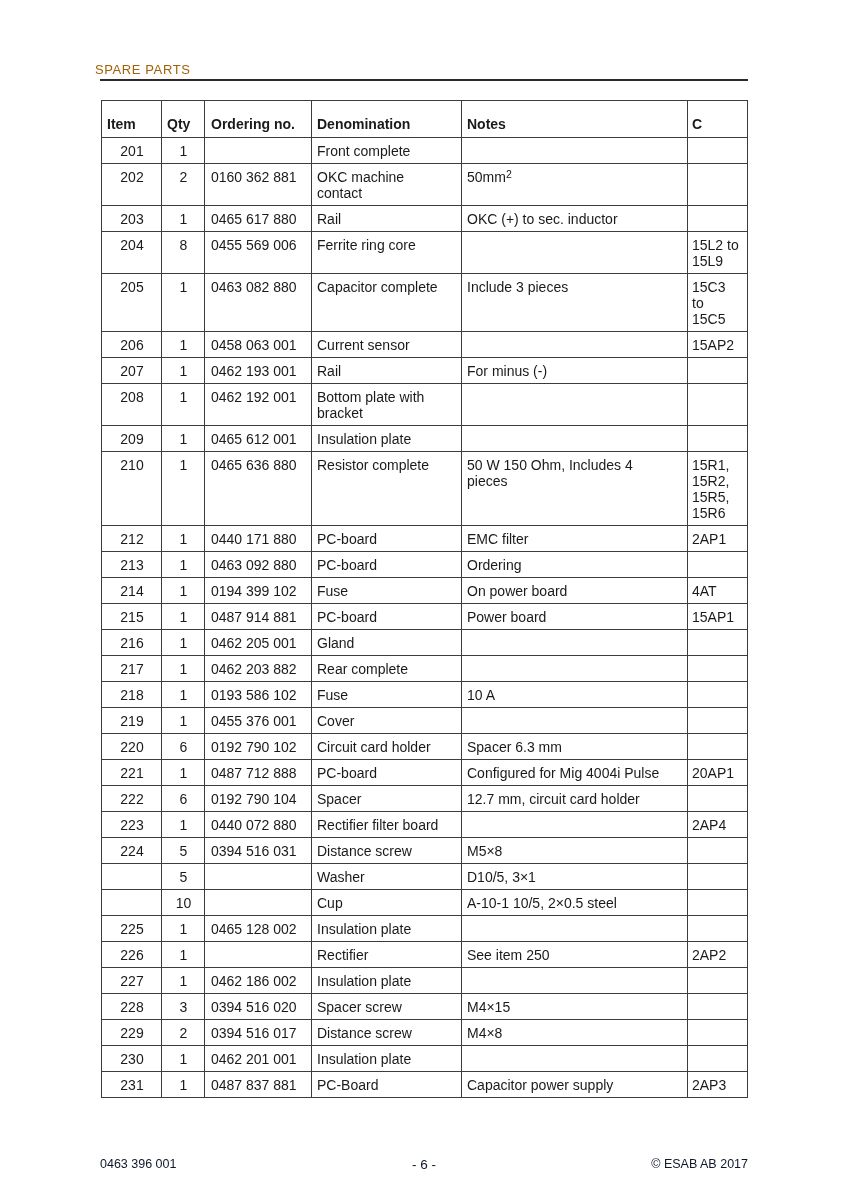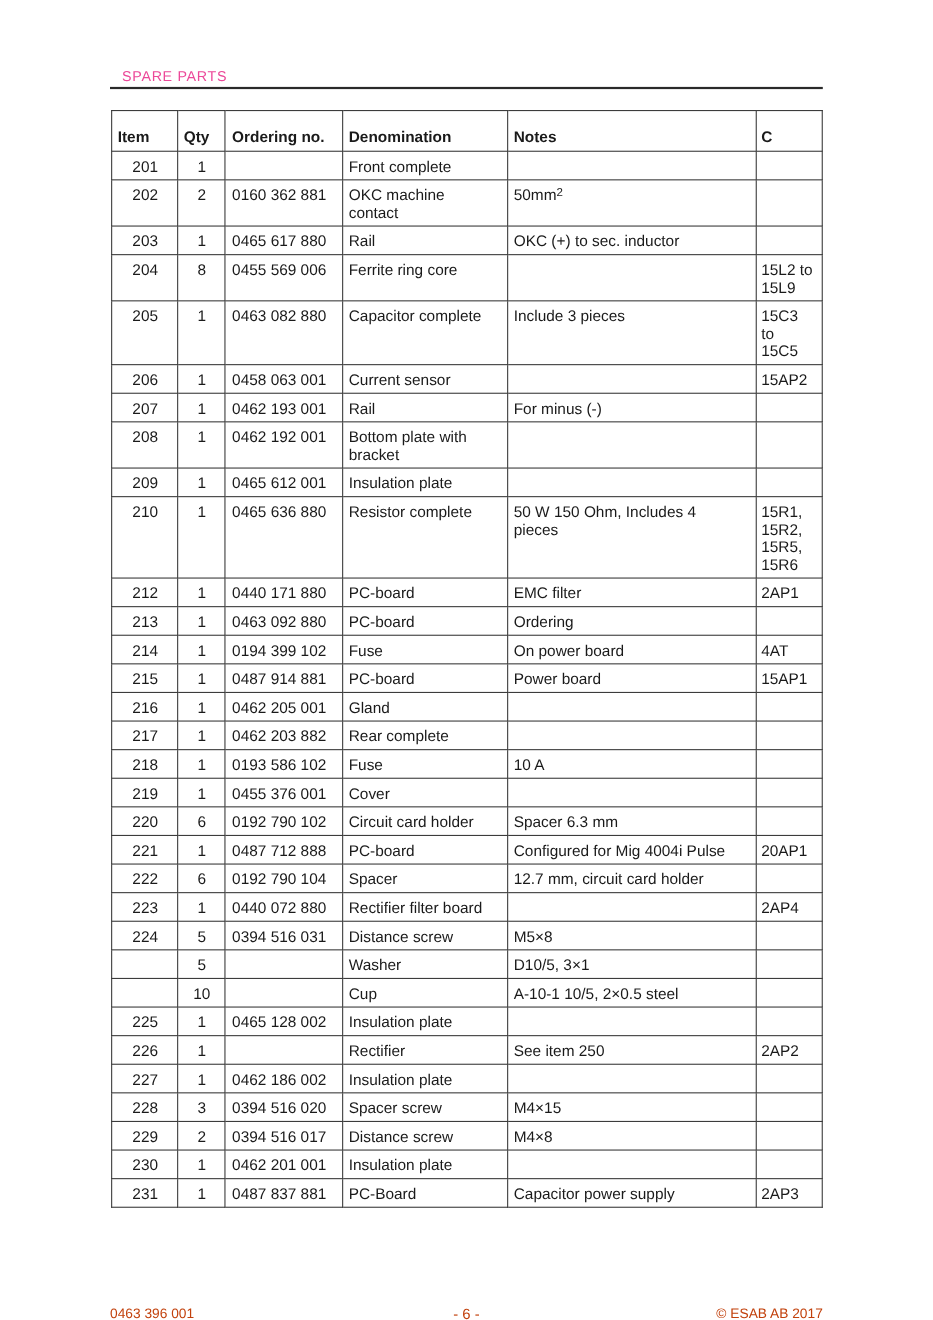--- a/index.html
+++ b/index.html
@@ -7,24 +7,24 @@
   body {
     font-family: "Liberation Sans", "DejaVu Sans", sans-serif;
     color: #1c1c1c;
     position: relative;
     overflow: hidden;
   }
   .sheet { position: absolute; inset: 0; background: #fff; }
 
   .section-title {
     position: absolute;
-    left: 111px; top: 62px;
+    left: 95px; top: 62px;
     font-size: 13px;
     letter-spacing: 0.6px;
-    color: #ec4899;
+    color: #a16207;
   }
   .header-rule {
     position: absolute;
     left: 100px; top: 79px;
     width: 648px; height: 2px;
     background: #2a2a2a;
   }
 
   table.parts {
     position: absolute;
@@ -57,23 +57,23 @@
   th.col-item, th.col-qty, th.col-c { text-align: center; }
 
   td sup {
     font-size: 10.5px;
     line-height: 0;
     vertical-align: 4px;
   }
 
   .footer-left, .footer-center, .footer-right {
     position: absolute;
-    top: 1187px;
+    top: 1157px;
     font-size: 12.5px;
-    color: #c2410c;
+    color: #0f172a;
   }
   .footer-left  { left: 100px; }
   .footer-center{ left: 0; width: 848px; text-align: center; font-size: 13.5px; }
   .footer-right { right: 100px; }
 </style>
 </head>
 <body>
 
 <div class="sheet">
 

